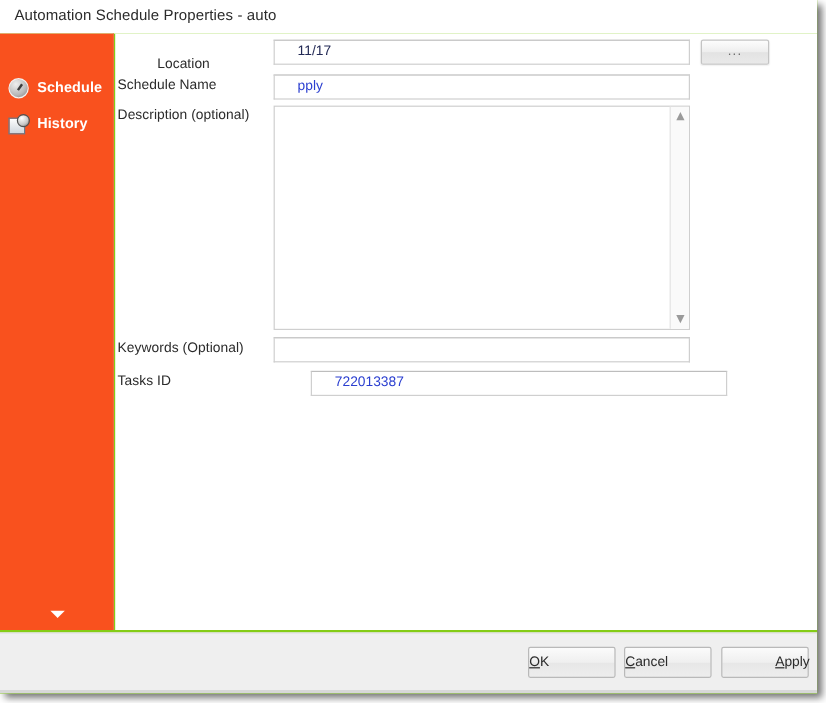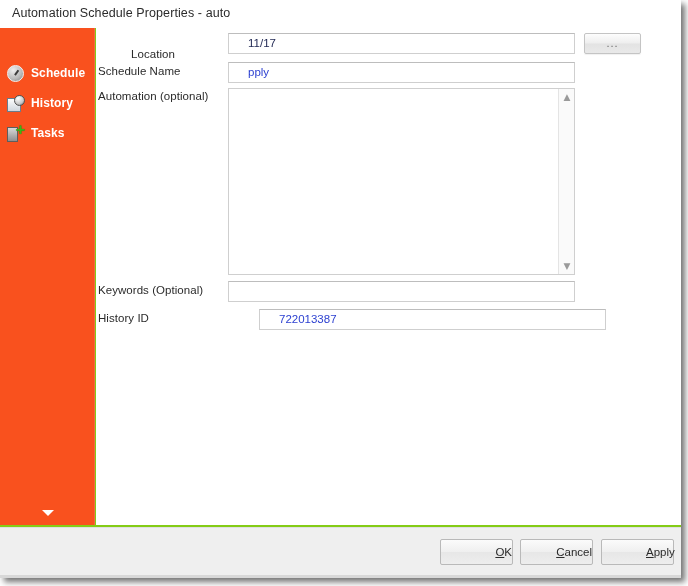--- a/index.html
+++ b/index.html
@@ -243,21 +243,21 @@
   }
   .f-btn {
     position: absolute;
     top: 11px;
     width: 73px; height: 26px;
     background: linear-gradient(#fbfbfb, #efefef 50%, #e7e7e7 52%, #ededed);
     border: 1px solid #b9b9b9;
     border-radius: 2px;
     font-size: 11.5px;
     color: #2b2b2b;
-    text-align: right;
+    text-align: left;
     line-height: 24px;
   }
   #btn-ok    { left: 440px; }
   #btn-cancel{ left: 520px; }
   #btn-apply { left: 601px; padding-left: 44px; }
   .f-btn u { text-decoration: underline; }
 
   #bottom-edge {
     position: absolute;
     left: 0; top: 575px;
@@ -280,51 +280,47 @@
     <div class="nav-item" style="top:30px;">
       <span class="nav-icon ic-clock"></span>
       <span class="nav-label">Schedule</span>
     </div>
 
     <div class="nav-item" style="top:60px;">
       <span class="nav-icon ic-history"></span>
       <span class="nav-label">History</span>
     </div>
 
-    <div class="nav-item" style="top:90px;">
-      <span class="nav-icon ic-tasks"></span>
-      <span class="nav-label">Tasks</span>
-    </div>
 
     <div id="sidebar-more">
       <span class="tri"></span>
     </div>
   </div>
 
   <div id="form">
 
     <div class="f-label" style="left:2px; top:20px;margin-left:33px;">Location</div>
     <div class="f-input val-dark" style="left:132px; top:5px; width:347px; height:21px;" placeholder="">11/17</div>
     <div id="browse-btn">...</div>
 
     <div class="f-label" style="left:2px; top:37px;">Schedule Name</div>
     <div class="f-input val-blue" style="left:132px; top:34px; width:347px; height:21px;" placeholder="">pply</div>
 
-    <div class="f-label" style="left:2px; top:62px;">Automation (optional)</div>
+    <div class="f-label" style="left:2px; top:62px;">Description (optional)</div>
     <div id="desc-box">
       <div id="desc-scroll">
         <div class="sb-arrow up">▲</div>
         <div class="sb-arrow down">▼</div>
       </div>
     </div>
 
     <div class="f-label" style="left:2px; top:256px;">Keywords (Optional)</div>
     <div class="f-input" style="left:132px; top:253px; width:347px; height:21px;" placeholder=""></div>
 
-    <div class="f-label" style="left:2px; top:284px;">History ID</div>
+    <div class="f-label" style="left:2px; top:284px;">Tasks ID</div>
     <div class="f-input val-blue" style="left:132px; top:281px; width:347px; height:21px;margin-left:31px;" placeholder="">722013387</div>
   </div>
 
   <div id="footer">
     <div class="f-btn" id="btn-ok"><u>O</u>K</div>
     <div class="f-btn" id="btn-cancel"><u>C</u>ancel</div>
     <div class="f-btn" id="btn-apply"><u>A</u>pply</div>
   </div>
 
   <div id="bottom-edge"></div>

